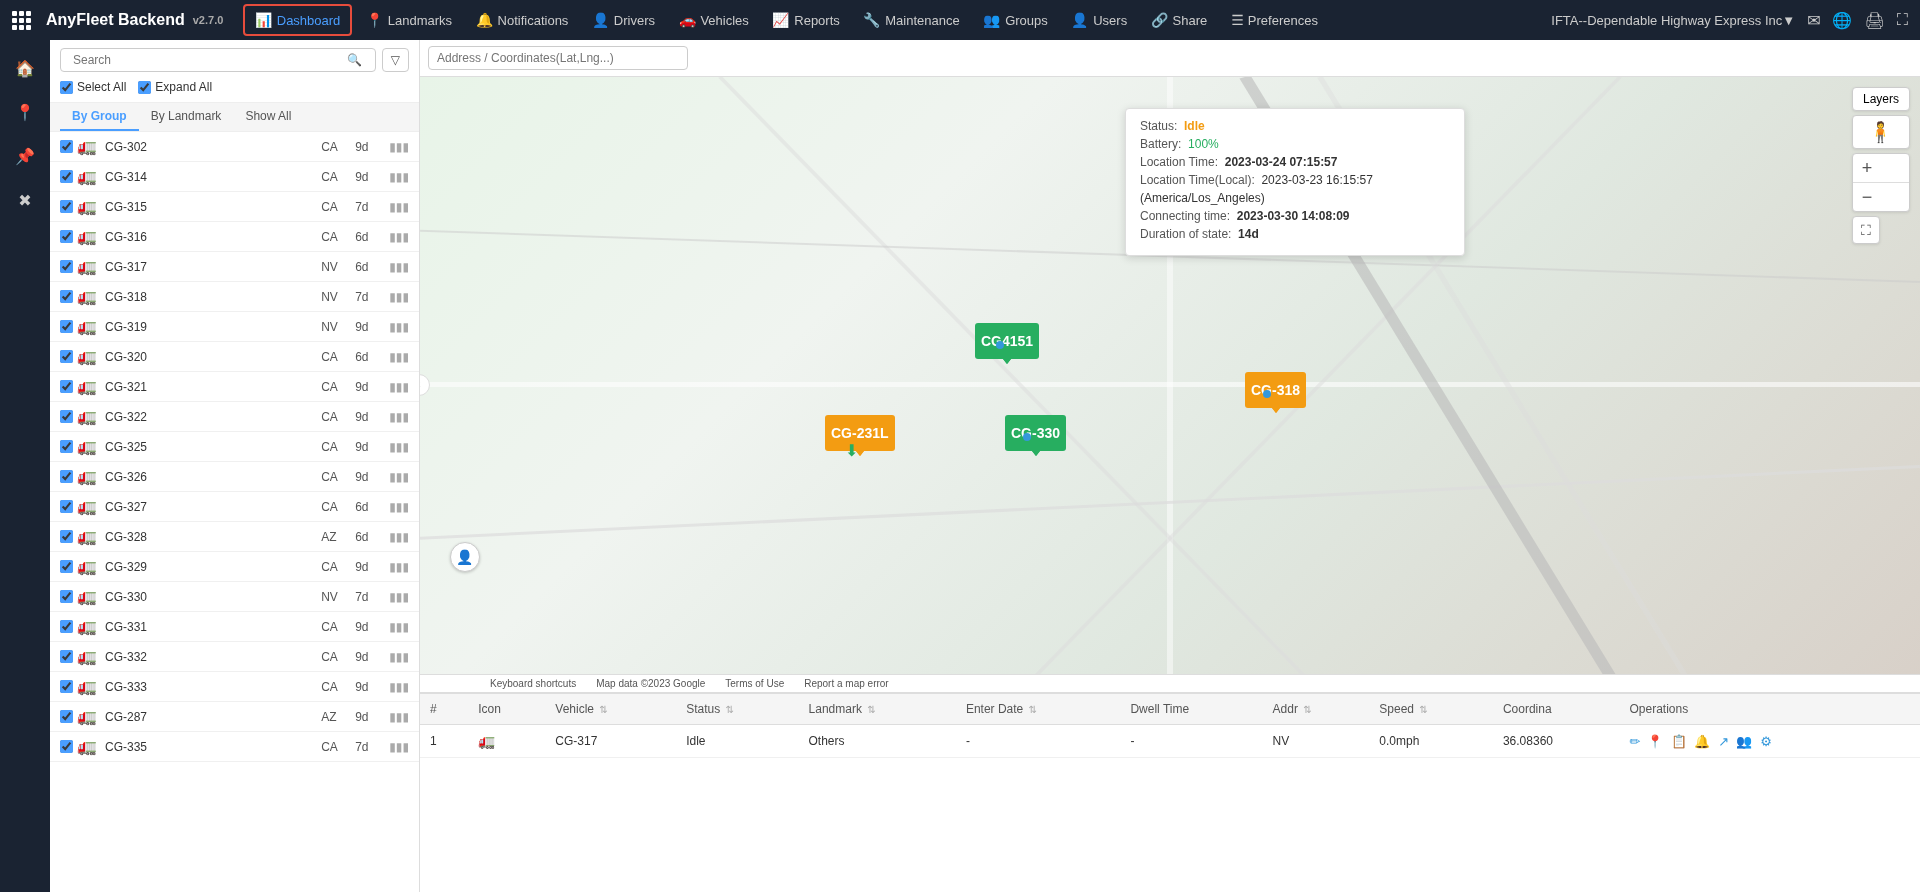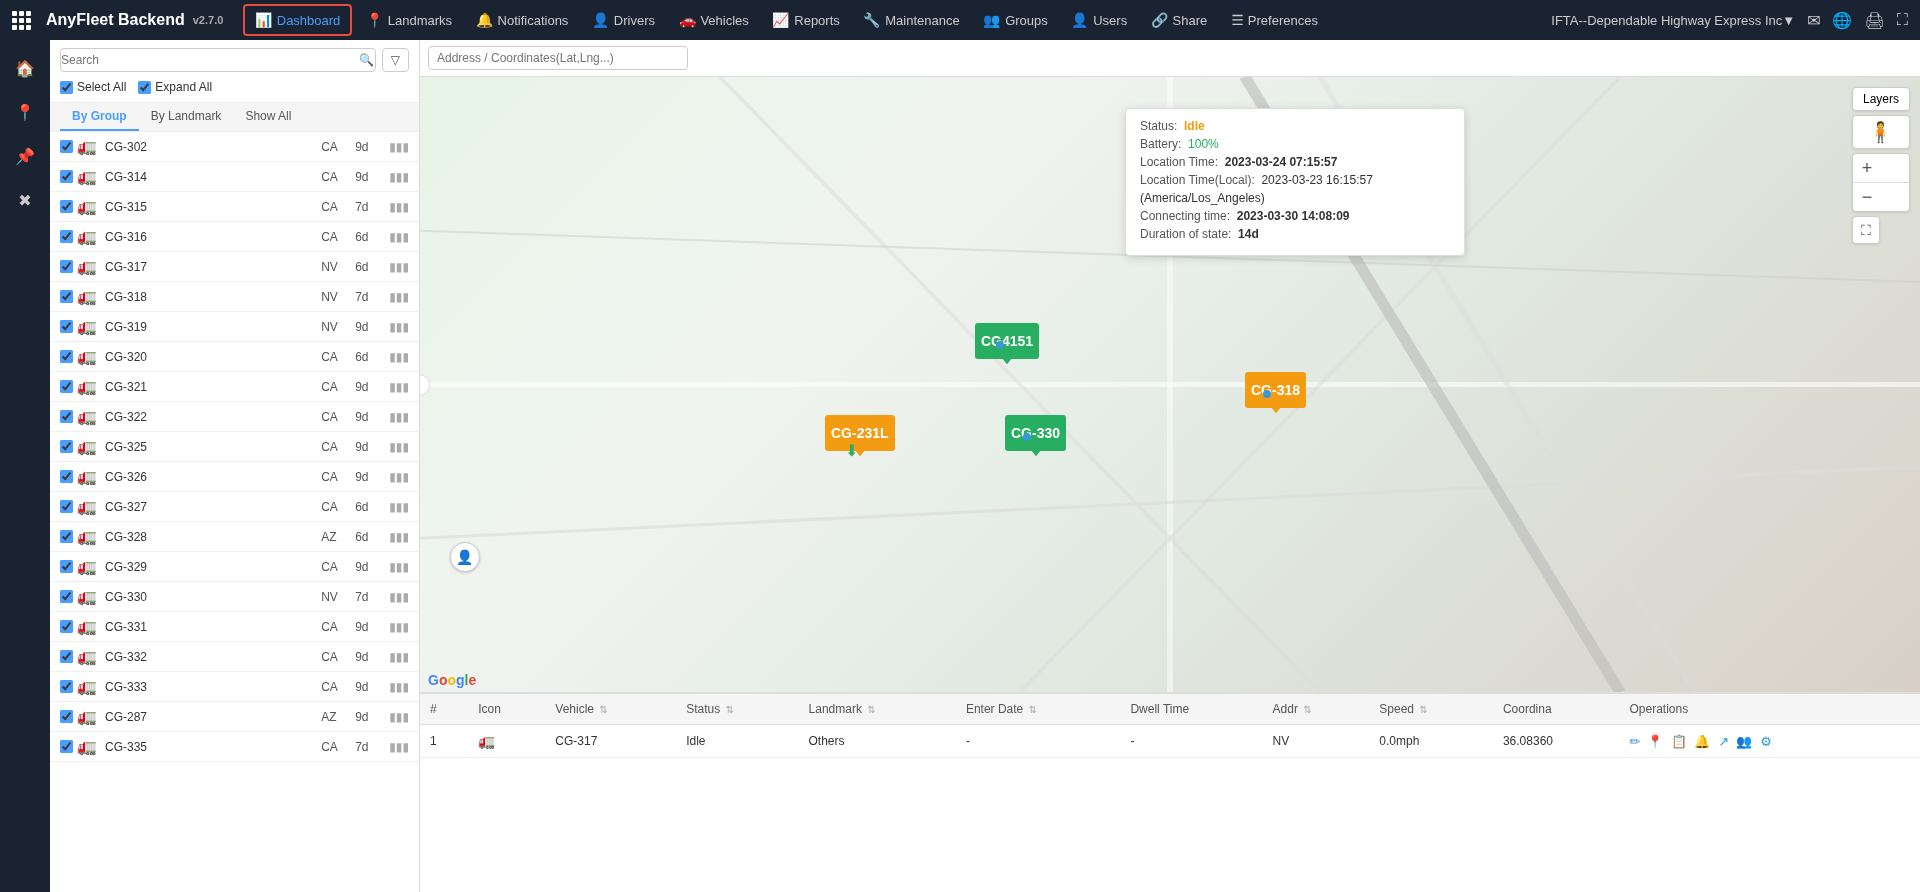--- a/index.html
+++ b/index.html
@@ -136,21 +136,21 @@
       align-items: center;
       gap: 6px;
       margin-bottom: 8px;
     }
     .search-input-wrap {
       flex: 1;
       display: flex;
       align-items: center;
       border: 1px solid #ccc;
       border-radius: 4px;
-      padding: 4px 0;
+      padding: 4px 12px;
       background: white;
     }
     .search-input {
       border: none;
       outline: none;
       flex: 1;
       font-size: 12px;
       color: #555;
     }
     .search-icon { color: #888; font-size: 12px; }
@@ -852,20 +852,26 @@
           <div class="zoom-divider"></div>
           <button class="zoom-btn">−</button>
         </div>
         <div class="fullscreen-btn">⛶</div>
       </div>
 
       <div class="google-logo">
         <span>G</span><span>o</span><span>o</span><span>g</span><span>l</span><span>e</span>
       </div>
 
+      <div class="map-bottom-bar">
+        <span style="margin-left:60px;">Keyboard shortcuts</span>
+        <span>Map data ©2023 Google</span>
+        <span>Terms of Use</span>
+        <span>Report a map error</span>
+      </div>
 
       <div class="collapse-btn" style="left:-12px;top:50%;">‹</div>
     </div>
 
     <div class="data-table-area">
       <table class="data-table">
         <thead>
           <tr>
             <th>#</th>
             <th>Icon</th>

